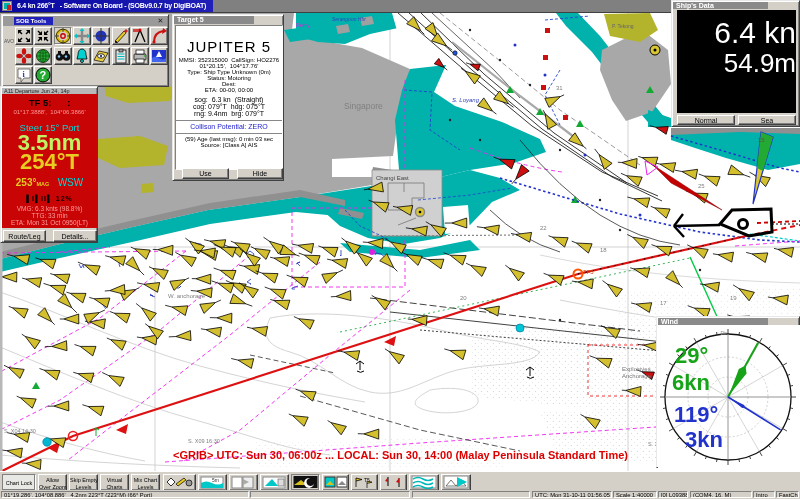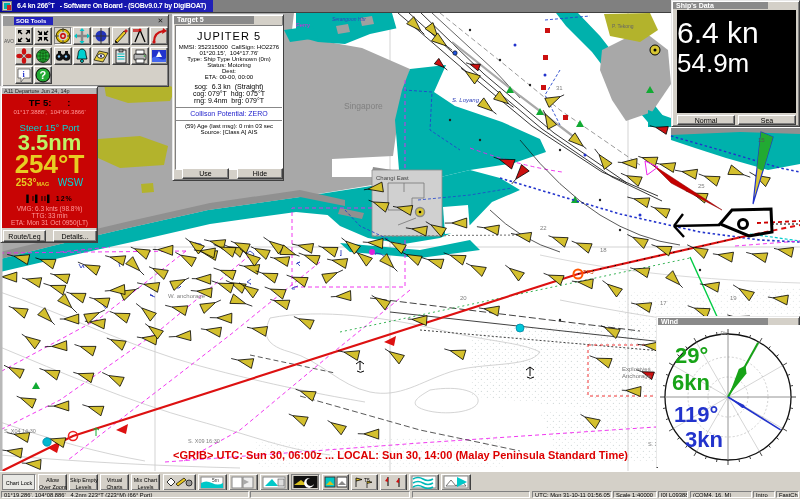--- a/index.html
+++ b/index.html
@@ -664,21 +664,21 @@
       </svg></div>
 <div class="abs btn" style="left:32px;top:51px;width:18px;height:18px;"><svg width="16" height="16" viewBox="0 0 16 16" style="margin-top:0px">
         <circle cx="8" cy="8" r="7" fill="#22aa33" stroke="#000" stroke-width="1"></circle>
         <text x="4.5" y="12" font-size="11" font-weight="bold" fill="#fff" font-family="Liberation Sans">?</text>
       </svg></div>
 </div>
 
 <div class="abs win" style="left:172px;top:14px;width:112px;height:167px">
  <div class="abs tb" style="left:1px;top:1px;width:80px;height:8px">Target 5</div>
  <div class="abs" style="left:2px;top:10px;width:108px;height:145px;background:#fff;border:1px solid;border-color:#808080 #fff #fff #808080;font-size:6px;color:#000;text-align:center;overflow:hidden">
-   <div style="font-size:11px;margin-top:4px;letter-spacing:1px">JUPITER 5</div>
+   <div style="font-size:15px;margin-top:12px;letter-spacing:1px">JUPITER 5</div>
    <div style="margin-top:2px">MMSI: 352315000&nbsp;&nbsp;CallSign: HO2276</div>
    <div>01°20.15',&nbsp; 104°17.76'</div>
    <div>Type: Ship Type Unknown (0m)</div>
    <div>Status: Motoring</div>
    <div>Dest:</div>
    <div>ETA: 00-00, 00:00</div>
    <div style="font-size:7px;margin-top:3px">sog:&nbsp; 6.3 kn&nbsp; (Straight)</div>
    <div style="font-size:7px">cog: 079°T&nbsp; hdg: 075°T</div>
    <div style="font-size:7px">rng: 9.4nm&nbsp; brg: 079°T</div>
    <div style="border-top:1px solid #888;margin-top:3px;padding-top:2px;color:#2222cc;font-size:7px">Collison Potential: ZERO</div>
@@ -689,34 +689,34 @@
  <div class="abs btn" style="left:64px;top:153px;width:46px;height:11px;line-height:10px">Hide</div>
 </div>
 
 <div class="abs win" style="left:0px;top:86px;width:98px;height:157px">
  <div class="abs" style="left:1px;top:1px;right:1px;height:6px;background:#b8b8b8;font-size:5.5px;line-height:6px;color:#222;padding-left:2px;white-space:nowrap;overflow:hidden">A11 Departure Jun 24, 14p</div>
  <div class="abs" style="left:1px;top:7px;width:95px;height:134px;background:#c80404;color:#fff;text-align:center;overflow:hidden;line-height:1">
   <div style="position:absolute;left:0;right:0;top:4px;font-size:9.5px;color:#000;font-weight:bold">TF 5:&nbsp;&nbsp;&nbsp;&nbsp;&nbsp;&nbsp;:</div>
   <div style="position:absolute;left:0;right:0;top:15px;font-size:6px;color:#ff9898">01°17.3888',&nbsp; 104°06.3866'</div>
   <div style="position:absolute;left:0;right:0;top:29px;font-size:9.5px;color:#00d8d8">Steer 15° Port</div>
   <div style="position:absolute;left:0;right:0;top:38px;font-size:22px;font-weight:bold;color:#bef264">3.5nm</div>
-  <div style="position:absolute;left:0;right:0;top:57px;font-size:26px;font-weight:bold;color:#e8cc22">254°T</div>
+  <div style="position:absolute;left:0;right:0;top:57px;font-size:22px;font-weight:bold;color:#e8cc22">254°T</div>
   <div style="position:absolute;left:0;right:0;top:84px;font-size:10px"><span style="color:#e8cc22;font-weight:bold">253°<span style="font-size:5.5px">MAG</span></span>&nbsp;&nbsp;&nbsp;<span style="color:#00d8d8;font-weight:normal">WSW</span></div>
   <div style="position:absolute;left:0;right:0;top:101px;font-size:7px;color:#000;font-weight:bold;letter-spacing:1px">▌l▌ll▌&nbsp;12%</div>
   <div style="position:absolute;left:0;right:0;top:112px;font-size:6.5px;color:#ff9a9a">VMG: 6.3 knts (98.8%)</div>
   <div style="position:absolute;left:0;right:0;top:119px;font-size:6.5px;color:#ff9a9a">TTG: 33 min</div>
   <div style="position:absolute;left:0;right:0;top:126px;font-size:6.5px;color:#ff9a9a">ETA: Mon 31 Oct 0950(LT)</div>
  </div>
  <div class="abs btn" style="left:2px;top:143px;width:43px;height:12px;line-height:11px">Route/Leg</div>
  <div class="abs btn" style="left:52px;top:143px;width:44px;height:12px;line-height:11px">Details...</div>
 </div>
 
 <div class="abs win" style="left:671px;top:0px;width:129px;height:127px">
  <div class="abs tb" style="left:1px;top:1px;width:95px;height:7px;line-height:7px">Ship's Data</div>
- <div class="abs" style="left:5px;top:9px;width:119px;height:103px;background:#000;color:#fff;text-align:left">
+ <div class="abs" style="left:5px;top:9px;width:119px;height:103px;background:#000;color:#fff;text-align:right">
    <div style="font-size:30px;line-height:33px;margin-top:6px">6.4 kn</div>
    <div style="font-size:26px;line-height:29px">54.9m</div>
  </div>
  <div class="abs btn" style="left:5px;top:114px;width:58px;height:10px;line-height:9px">Normal</div>
  <div class="abs btn" style="left:66px;top:114px;width:58px;height:10px;line-height:9px">Sea</div>
 </div>
 
 <div class="abs win" style="left:656px;top:316px;width:144px;height:152px">
  <div class="abs tb" style="left:1px;top:1px;width:110px;height:7px;line-height:7px">Wind</div>
  <div class="abs" style="left:1px;top:8px;width:142px;height:143px;background:#fff">

